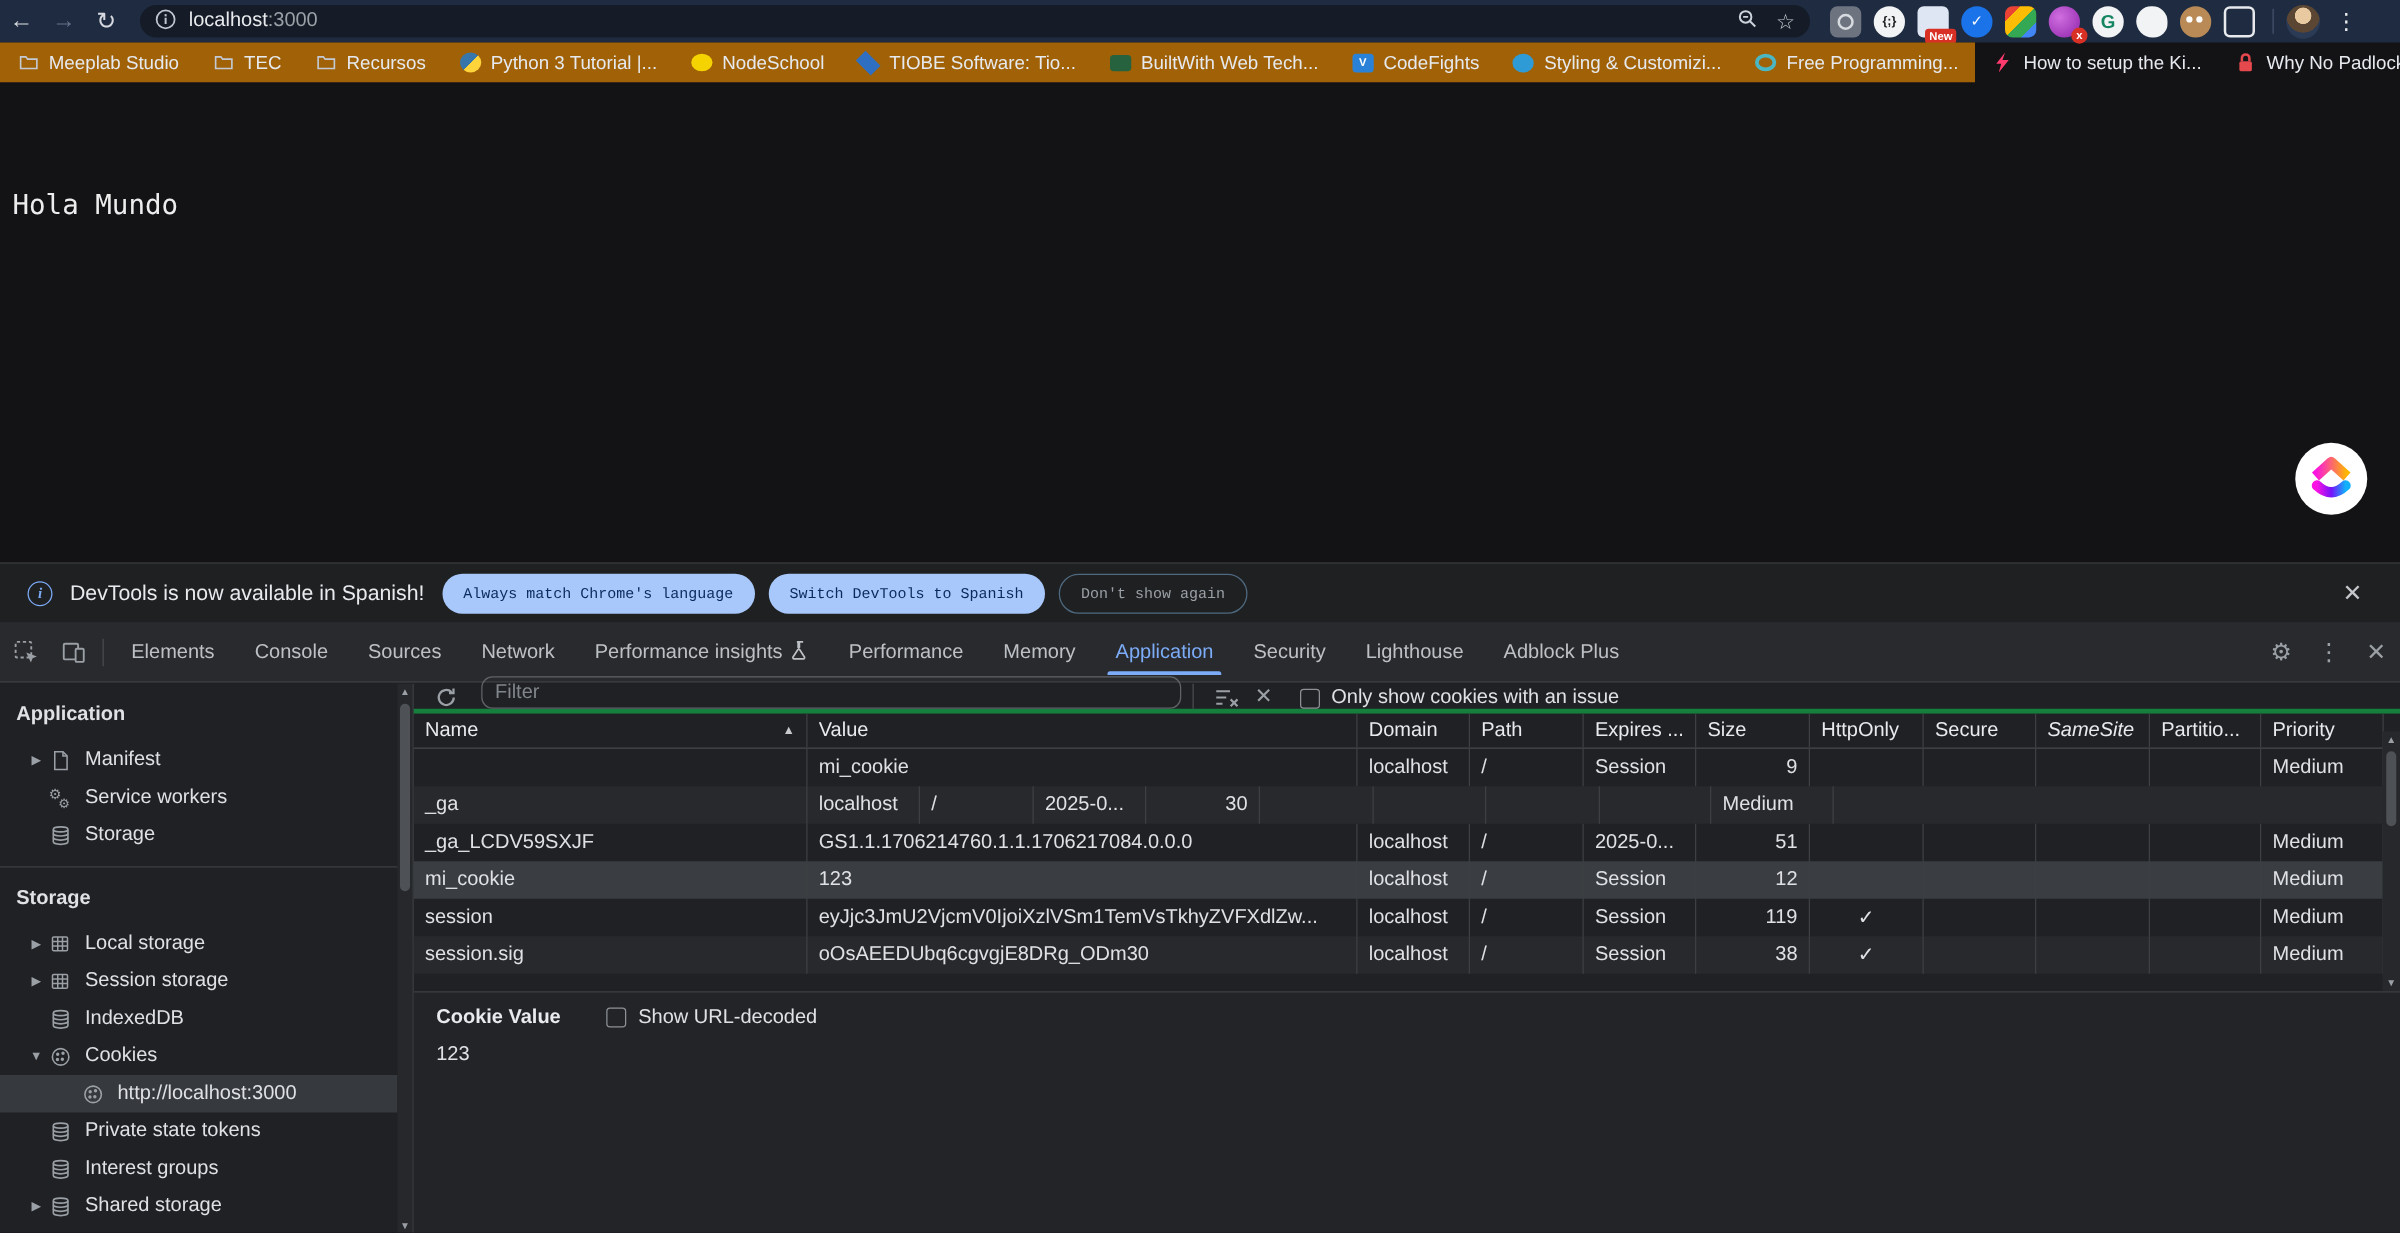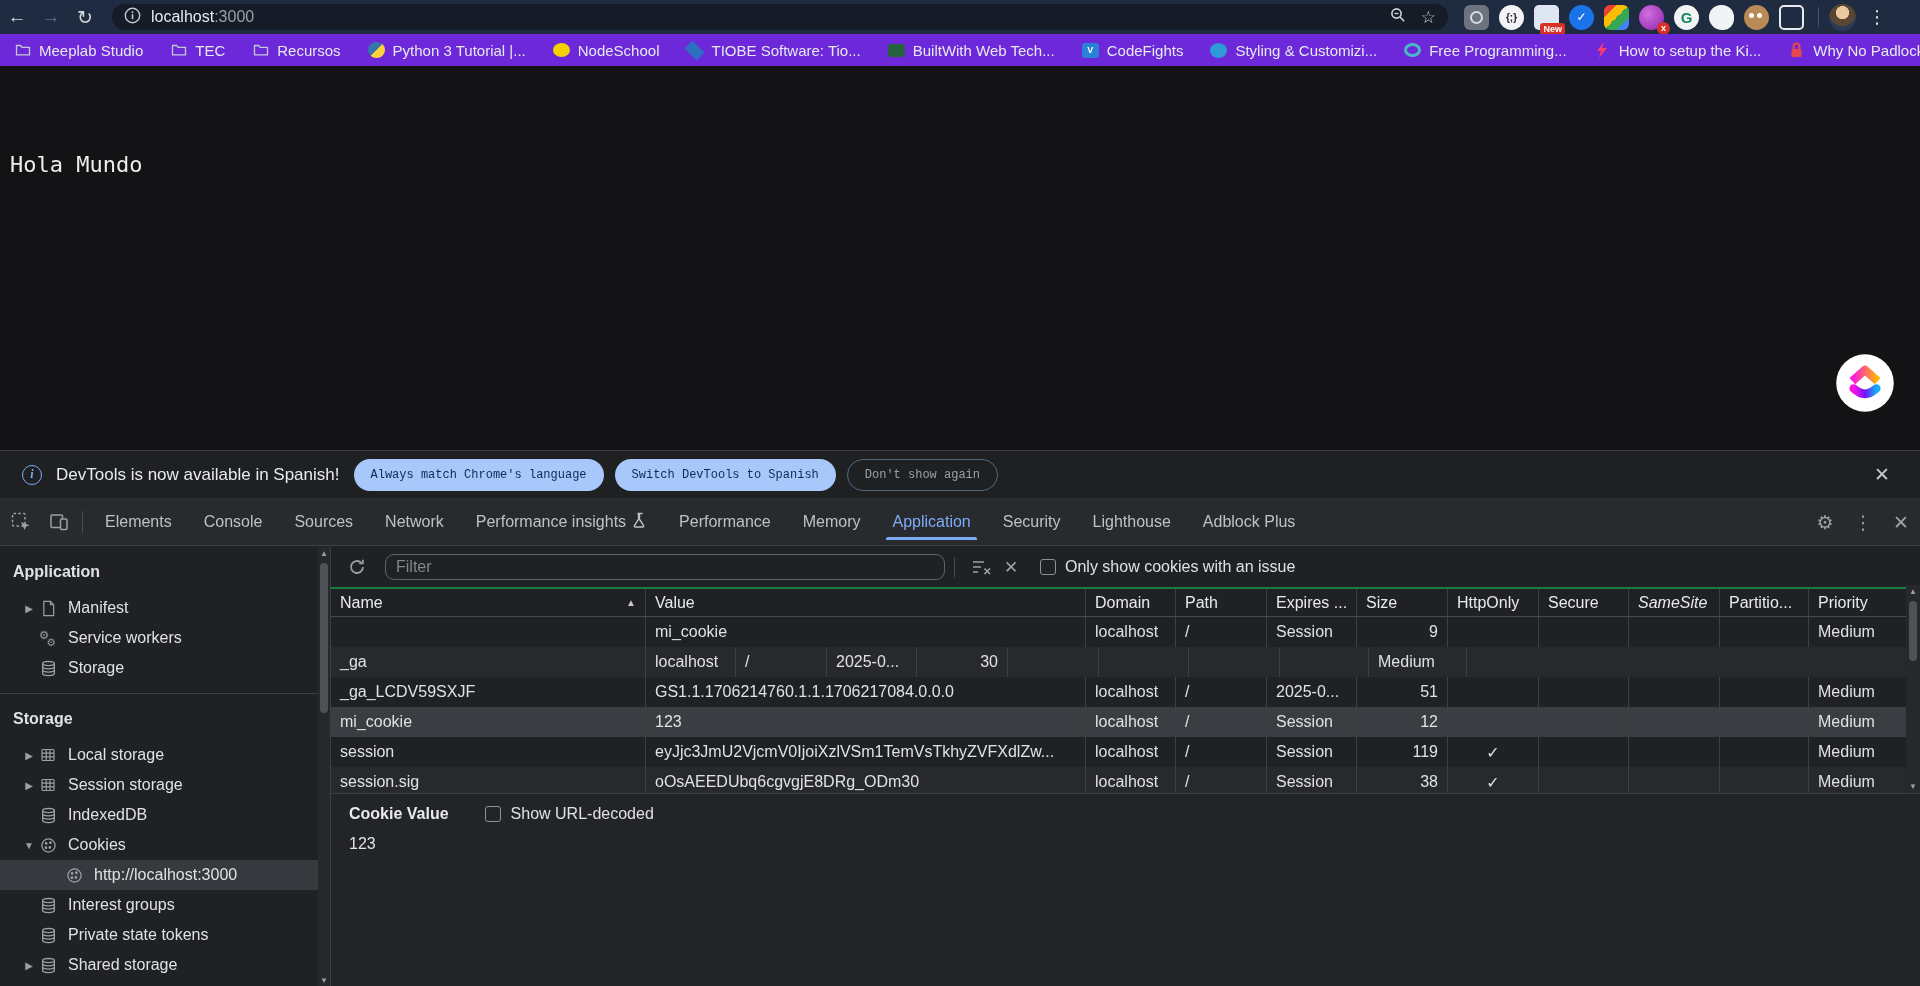--- a/index.html
+++ b/index.html
@@ -39,22 +39,22 @@
   .ext-badge { position:absolute; bottom:-5px; right:-6px; background:#d93025; color:#fff;
                font-size:9px; line-height:12px; padding:0 3px; border-radius:3px; font-weight:700; }
   .ext-badge.round { width:13px; height:13px; line-height:13px; padding:0; border-radius:50%;
                      text-align:center; }
   #tb-divider { width:1px; height:20px; background:#44536d; margin:0 10px 0 14px; }
   #avatar { width:27px; height:27px; border-radius:50%;
             background:radial-gradient(circle at 50% 32%, #e8c9a0 28%, #5a4632 30% 58%, #2b3a55 60%); }
   #tb-kebab { color:#e8eaed; font-size:18px; margin:0 14px 0 12px; }
 
   
-  #bookmarks-bar { position:absolute; left:0; top:34px; width:1920px; height:32px;
-                   background:#6d28d9; display:flex; align-items:center; padding:15px 14px; }
+  #bookmarks-bar { position:absolute; left:0; top:34px; width:1580px; height:32px;
+                   background:#a16207; display:flex; align-items:center; padding:15px 14px; }
   .bm { display:flex; align-items:center; margin-right:27px; cursor:pointer; white-space:nowrap; }
   .bm-ico { width:17px; height:16px; margin-right:8px; display:flex; align-items:center;
             justify-content:center; position:relative; flex:0 0 17px; }
   .bm-label { font-size:15px; color:#e6e9ee; }
   .fav { display:flex; align-items:center; justify-content:center; width:16px; height:16px;
          font-size:10px; font-weight:700; color:#fff; }
   .fav-python  { border-radius:50%; background:linear-gradient(135deg,#3776ab 50%,#ffd43b 50%); }
   .fav-yellow  { border-radius:50%; background:#f5d300; width:14px; height:14px; }
   .fav-tiobe   { width:11px; height:11px; background:#2f6fc1; transform:rotate(45deg); }
   .fav-builtwith { width:15px; height:13px; background:#26623d; border-radius:3px; }
@@ -116,21 +116,21 @@
   .sb-item.indent .sb-exp { margin-left:46px; }
   .sb-ico { width:20px; height:20px; margin-right:10px; display:flex; align-items:center;
             justify-content:center; flex:0 0 20px; }
   #side-scroll { width:12px; height:440px; background:#27282b; position:relative; flex:0 0 12px; }
   .scr-arrow { position:absolute; left:0; width:100%; text-align:center; color:#9aa0a6; font-size:8px; }
   #side-thumb { position:absolute; left:2px; top:16px; width:8px; height:150px; background:#4e5155;
                 border-radius:4px; }
 
   
   #main { flex:1; position:relative; border-left:1px solid #3c4043; background:#202124; }
-  #cookies-toolbar { height:42px; display:flex; align-items:center; border-bottom:2px solid #15803d;
+  #cookies-toolbar { height:24px; display:flex; align-items:flex-end; border-bottom:4px solid #15803d;
                      padding-left:12px; }
   #refresh-btn { width:28px; display:flex; justify-content:center; cursor:pointer; }
   #filter-input { width:560px; height:26px; margin-left:14px; background:transparent;
                   border:1px solid #5f6368; border-radius:9px; color:#dfe1e5; font-size:16px;
                   padding:0 10px; outline:none; font-family:"Liberation Sans",sans-serif; }
   #filter-input::placeholder { color:#80868b; }
   #ct-sep { width:1px; height:20px; background:#494c50; margin:0 11px 0 9px; }
   .ct-ic { width:30px; display:flex; justify-content:center; cursor:pointer; color:#9aa0a6;
            font-size:17px; }
   .chk { width:16px; height:16px; border:1.6px solid #8d9196; border-radius:3px; margin:0 9px 0 14px;
@@ -483,33 +483,33 @@
             <div class="sb-item">
               <span class="sb-exp"></span>
               <span class="sb-ico">
                 <svg width="17" height="17" viewBox="0 0 16 16" fill="none" stroke="#9aa0a6" stroke-width="1.2">
                   <ellipse cx="8" cy="3.3" rx="5.5" ry="1.9"></ellipse>
                   <path d="M2.5 3.3v3.1c0 1 2.5 1.9 5.5 1.9s5.5-.9 5.5-1.9V3.3"></path>
                   <path d="M2.5 6.4v3.1c0 1 2.5 1.9 5.5 1.9s5.5-.9 5.5-1.9V6.4"></path>
                   <path d="M2.5 9.5v3.2c0 1 2.5 1.9 5.5 1.9s5.5-.9 5.5-1.9V9.5"></path>
                 </svg>
               </span>
-              <span class="sb-label">Interest groups</span>
+              <span class="sb-label">Private state tokens</span>
             </div>
             <div class="sb-item">
               <span class="sb-exp"></span>
               <span class="sb-ico">
                 <svg width="17" height="17" viewBox="0 0 16 16" fill="none" stroke="#9aa0a6" stroke-width="1.2">
                   <ellipse cx="8" cy="3.3" rx="5.5" ry="1.9"></ellipse>
                   <path d="M2.5 3.3v3.1c0 1 2.5 1.9 5.5 1.9s5.5-.9 5.5-1.9V3.3"></path>
                   <path d="M2.5 6.4v3.1c0 1 2.5 1.9 5.5 1.9s5.5-.9 5.5-1.9V6.4"></path>
                   <path d="M2.5 9.5v3.2c0 1 2.5 1.9 5.5 1.9s5.5-.9 5.5-1.9V9.5"></path>
                 </svg>
               </span>
-              <span class="sb-label">Private state tokens</span>
+              <span class="sb-label">Interest groups</span>
             </div>
             <div class="sb-item">
               <span class="sb-exp">▶</span>
               <span class="sb-ico">
                 <svg width="17" height="17" viewBox="0 0 16 16" fill="none" stroke="#9aa0a6" stroke-width="1.2">
                   <ellipse cx="8" cy="3.3" rx="5.5" ry="1.9"></ellipse>
                   <path d="M2.5 3.3v3.1c0 1 2.5 1.9 5.5 1.9s5.5-.9 5.5-1.9V3.3"></path>
                   <path d="M2.5 6.4v3.1c0 1 2.5 1.9 5.5 1.9s5.5-.9 5.5-1.9V6.4"></path>
                   <path d="M2.5 9.5v3.2c0 1 2.5 1.9 5.5 1.9s5.5-.9 5.5-1.9V9.5"></path>
                 </svg>

